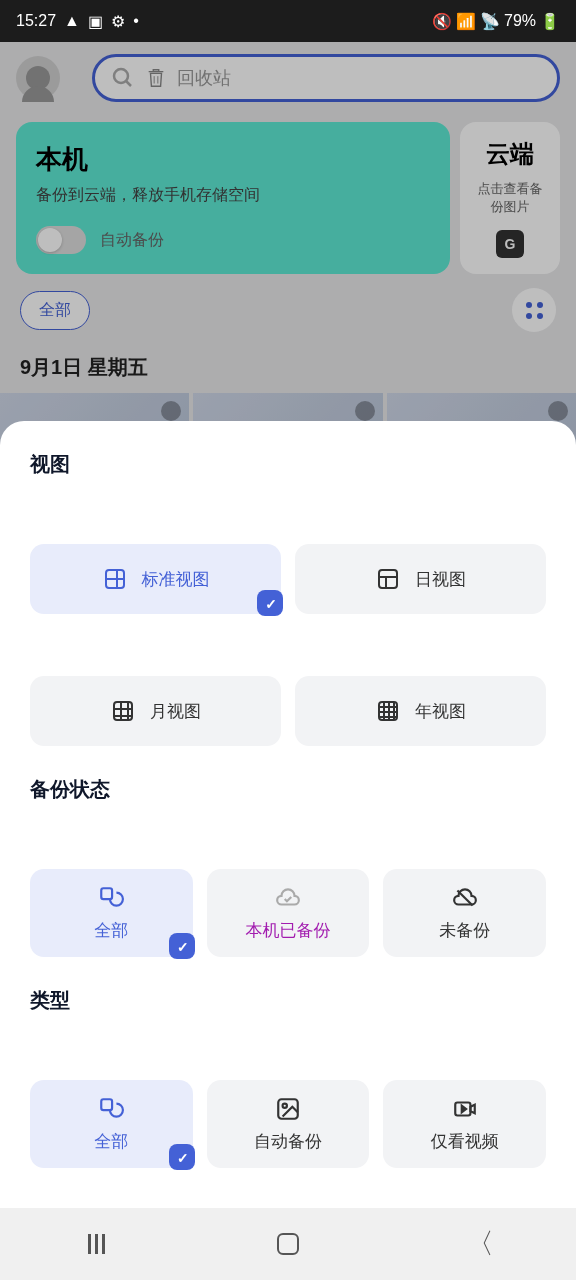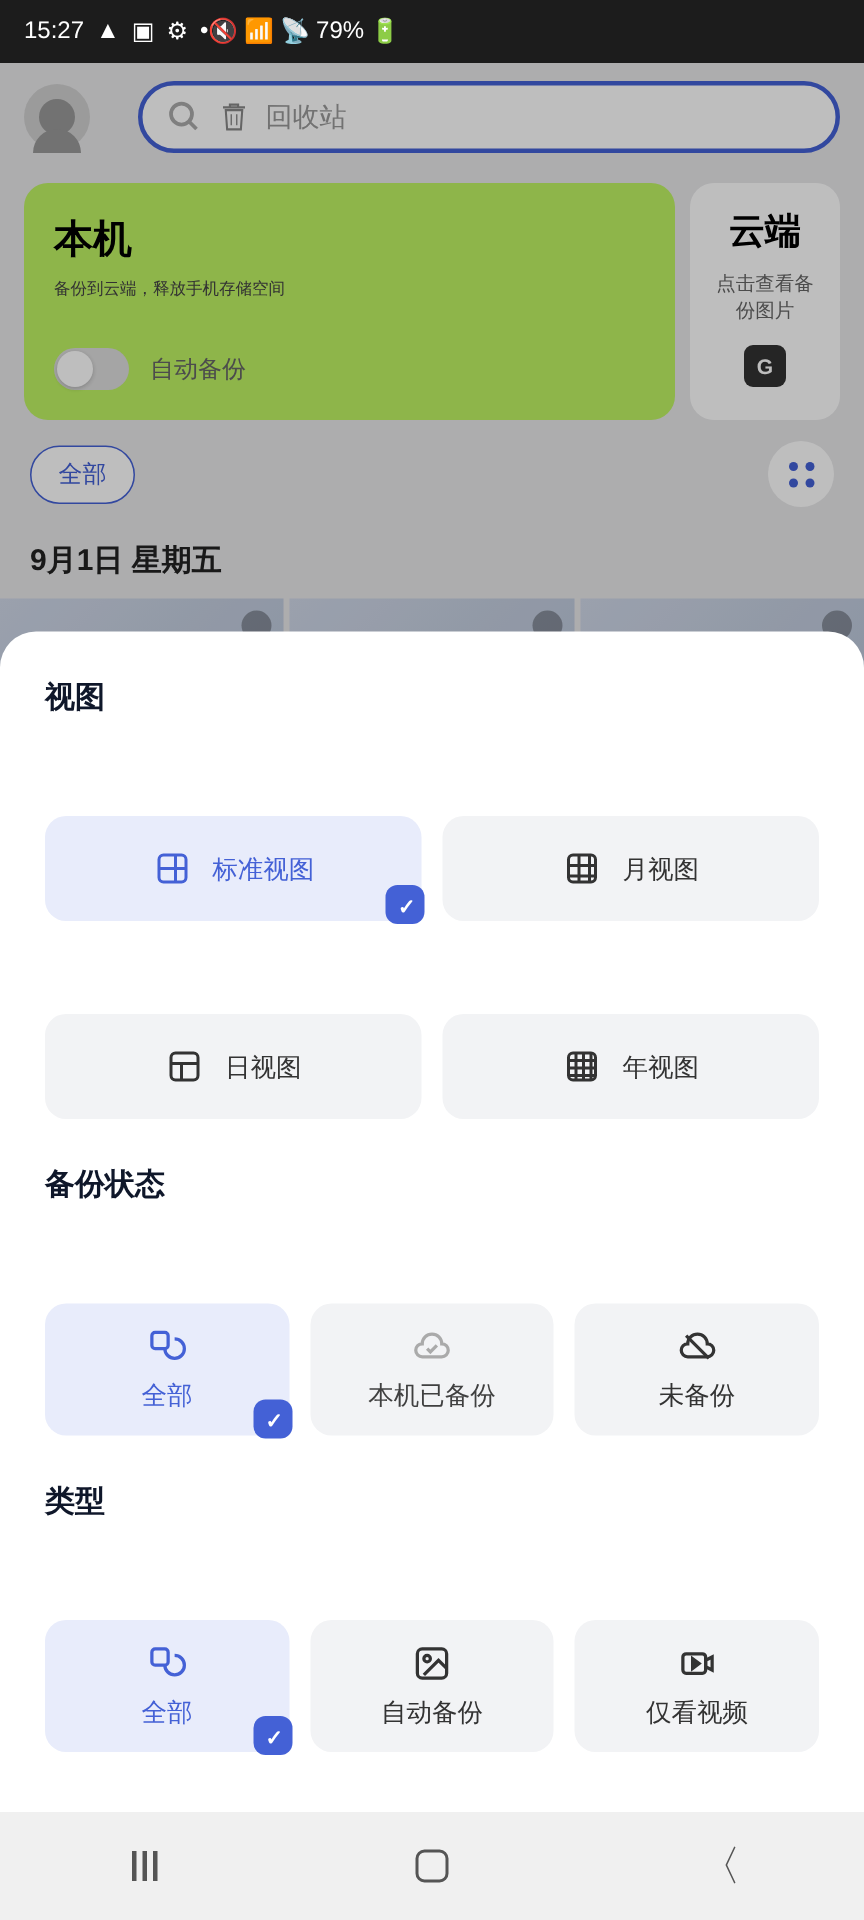--- a/index.html
+++ b/index.html
@@ -1,38 +1,38 @@
 <!DOCTYPE html>
 <html><head>
   <meta charset="utf-8">
   <style>
     * { margin: 0; padding: 0; box-sizing: border-box; font-family: -apple-system, BlinkMacSystemFont, "Segoe UI", sans-serif; }
     body { width: 576px; height: 1280px; background: #f5f5f5; position: relative; overflow: hidden; }
     
-    .status-bar { height: 42px; background: #1c1c1c; color: white; display: flex; align-items: center; justify-content: flex-start; padding: 0 16px; font-size: 16px; font-weight: 500; }
+    .status-bar { height: 42px; background: #1c1c1c; color: white; display: flex; align-items: center; justify-content: space-between; padding: 0 16px; font-size: 16px; font-weight: 500; }
     .status-left { display: flex; align-items: center; gap: 8px; }
     .status-right { display: flex; align-items: center; gap: 4px; }
     .status-icon { font-size: 16px; }
     
     .dimmed-bg { position: absolute; top: 42px; left: 0; right: 0; height: 486px; background: #e8e8ea; filter: brightness(0.85); }
     
     .top-bar { display: flex; align-items: center; padding: 12px 16px; gap: 32px; }
     .avatar { width: 44px; height: 44px; border-radius: 50%; background: #d0d0d0; display: flex; align-items: center; justify-content: center; }
     .avatar-icon { width: 24px; height: 24px; background: #999; border-radius: 50%; position: relative; }
     .avatar-icon::after { content: ''; position: absolute; width: 32px; height: 16px; background: #999; border-radius: 16px 16px 0 0; top: 20px; left: -4px; }
     
     .search-box { flex: 1; height: 48px; border: 3px solid #4461d6; border-radius: 24px; display: flex; align-items: center; padding: 0 16px; gap: 10px; background: white; }
     .search-icon-svg { width: 24px; height: 24px; }
     .trash-icon-svg { width: 22px; height: 22px; }
     .search-text { color: #999; font-size: 18px; }
     
     .cards-row { display: flex; gap: 10px; padding: 0 16px; margin-top: 8px; }
-    .card-main { flex: 1; background: #bef264; border-radius: 16px; padding: 20px; }
+    .card-main { flex: 1; background: #5eead4; border-radius: 16px; padding: 20px; }
     .card-main h2 { font-size: 26px; font-weight: 700; margin-bottom: 8px; }
-    .card-main p { font-size: 11px; color: #444; margin-bottom: 32px; }
+    .card-main p { font-size: 16px; color: #444; margin-bottom: 20px; }
     .toggle-row { display: flex; align-items: center; gap: 14px; }
     .toggle { width: 50px; height: 28px; background: #ddd; border-radius: 14px; position: relative; }
     .toggle::after { content: ''; position: absolute; width: 24px; height: 24px; background: white; border-radius: 50%; top: 2px; left: 2px; box-shadow: 0 1px 3px rgba(0,0,0,0.2); }
     .toggle-label { font-size: 16px; color: #666; }
     
     .card-cloud { width: 100px; background: white; border-radius: 16px; padding: 16px 12px; display: flex; flex-direction: column; align-items: center; }
     .card-cloud h3 { font-size: 24px; font-weight: 700; margin-bottom: 10px; }
     .card-cloud-text { font-size: 13px; color: #666; text-align: center; line-height: 1.4; margin-bottom: 14px; }
     .cloud-logo { width: 28px; height: 28px; background: #333; border-radius: 6px; display: flex; align-items: center; justify-content: center; color: white; font-weight: bold; font-size: 14px; }
     
@@ -168,36 +168,36 @@
               <line x1="14" y1="3" x2="14" y2="21"></line>
             </svg>
           </span>
         <span>标准视图</span>
       </div>
       <div class="option-btn">
         <span class="option-icon">
             <svg width="24" height="24" viewBox="0 0 24 24" fill="none" stroke="#333" stroke-width="2">
               <rect x="3" y="3" width="18" height="18" rx="3"></rect>
               <line x1="3" y1="10" x2="21" y2="10"></line>
+              <line x1="10" y1="10" x2="10" y2="21"></line>
+            </svg>
+          </span>
+        <span>日视图</span>
+      </div>
+      <div class="option-btn">
+        <span class="option-icon">
+            <svg width="24" height="24" viewBox="0 0 24 24" fill="none" stroke="#333" stroke-width="2">
+              <rect x="3" y="3" width="18" height="18" rx="3"></rect>
+              <line x1="3" y1="10" x2="21" y2="10"></line>
               <line x1="3" y1="17" x2="21" y2="17"></line>
               <line x1="10" y1="3" x2="10" y2="21"></line>
               <line x1="17" y1="3" x2="17" y2="21"></line>
             </svg>
           </span>
         <span>月视图</span>
-      </div>
-      <div class="option-btn">
-        <span class="option-icon">
-            <svg width="24" height="24" viewBox="0 0 24 24" fill="none" stroke="#333" stroke-width="2">
-              <rect x="3" y="3" width="18" height="18" rx="3"></rect>
-              <line x1="3" y1="10" x2="21" y2="10"></line>
-              <line x1="10" y1="10" x2="10" y2="21"></line>
-            </svg>
-          </span>
-        <span>日视图</span>
       </div>
       <div class="option-btn">
         <span class="option-icon">
             <svg width="24" height="24" viewBox="0 0 24 24" fill="none" stroke="#333" stroke-width="2">
               <rect x="3" y="3" width="18" height="18" rx="3"></rect>
               <line x1="3" y1="8" x2="21" y2="8"></line>
               <line x1="3" y1="13" x2="21" y2="13"></line>
               <line x1="3" y1="18" x2="21" y2="18"></line>
               <line x1="8" y1="3" x2="8" y2="21"></line>
               <line x1="13" y1="3" x2="13" y2="21"></line>
@@ -214,21 +214,21 @@
     <div class="grid-3">
       <div class="option-btn vertical selected corner-check">
         <span class="option-icon">
             <svg width="26" height="26" viewBox="0 0 24 24" fill="none" stroke="#4461d6" stroke-width="2">
               <rect x="3" y="3" width="10" height="10" rx="2"></rect>
               <path d="M11 13 a6 6 0 1 0 6 -6"></path>
             </svg>
           </span>
         <span>全部</span>
       </div>
-      <div class="option-btn vertical" style="color:#404040">
+      <div class="option-btn vertical" style="color:#a21caf">
         <span class="option-icon">
             <svg width="26" height="26" viewBox="0 0 24 24" fill="none" stroke="#aaa" stroke-width="2">
               <path d="M18 10a6 6 0 0 0-12 0 4 4 0 0 0 0 8h12a4 4 0 0 0 0-8z"></path>
               <polyline points="9 13 11 15 15 11"></polyline>
             </svg>
           </span>
         <span>本机已备份</span>
       </div>
       <div class="option-btn vertical">
         <span class="option-icon">

